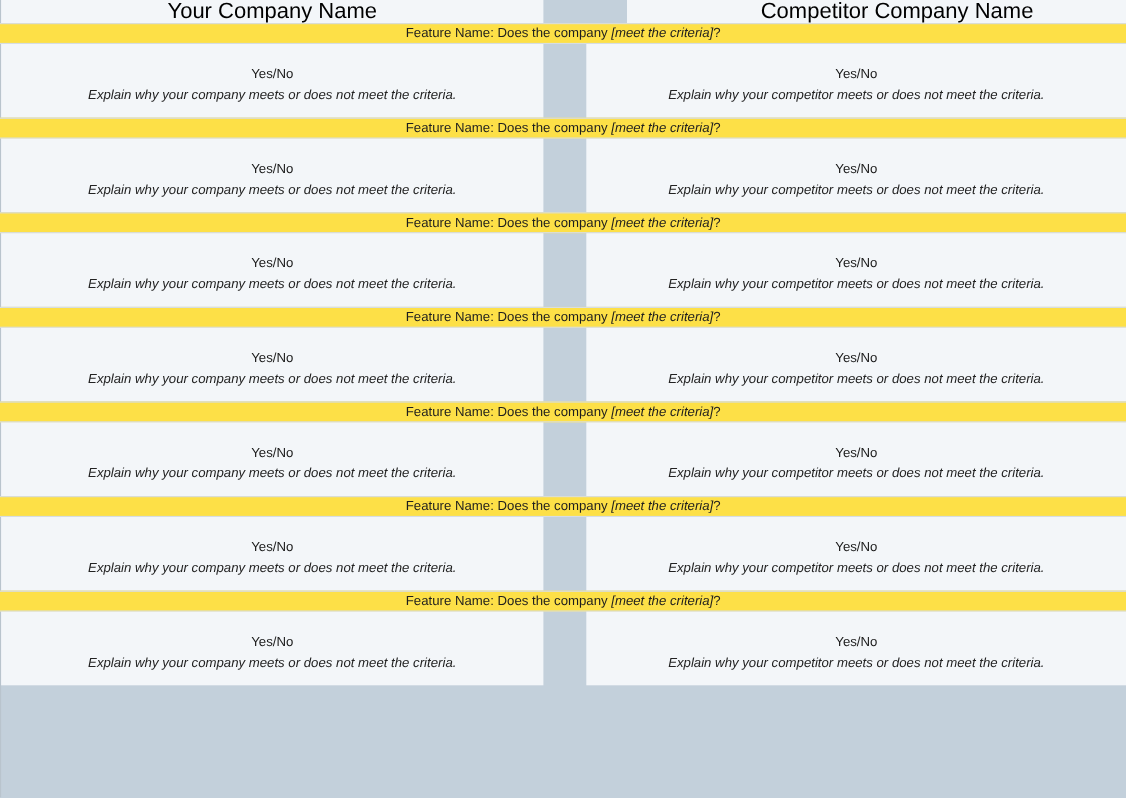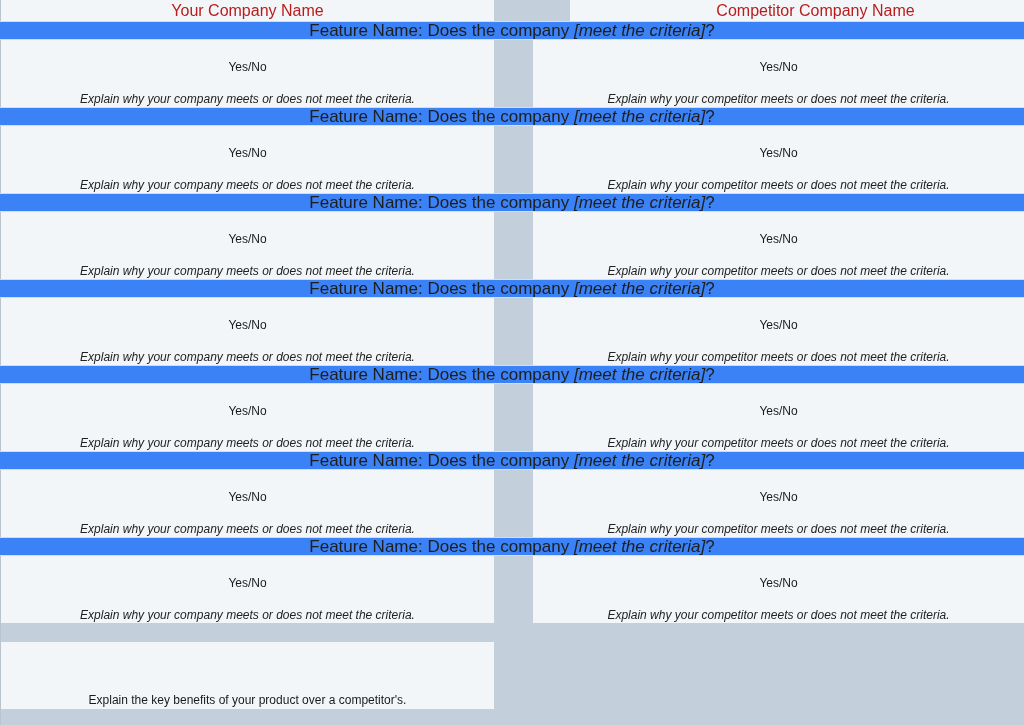--- a/index.html
+++ b/index.html
@@ -7,33 +7,33 @@
     width:1024px; height:725px; overflow:hidden;
     background:#c3d0db;
     font-family:"Liberation Sans", "DejaVu Sans", sans-serif;
     color:#222;
     position:relative;
   }
   .sheet { position:absolute; left:0; top:0; width:1024px; height:725px; }
   .left-edge { position:absolute; left:0; top:0; width:1px; height:725px; background:#b9c4cd; }
   .header-row { position:absolute; left:0; top:0; width:1024px; height:21px; }
   .cell { position:absolute; background:#f3f6f9; box-sizing:border-box; }
-  .head-cell { font-size:16px; text-align:center; line-height:21px; color:#b91c1c; }
+  .head-cell { font-size:20px; text-align:center; line-height:21px; color:#000000; }
   .band {
     position:absolute; left:0; width:1024px; height:19px;
-    background:#3b82f6;
+    background:#fde047;
     border-top:1px solid #d6dde3;
     border-bottom:1px solid #d6dde3;
     box-sizing:border-box;
-    font-size:17px; line-height:17px; text-align:center; color:#1e1e1e;
+    font-size:12px; line-height:17px; text-align:center; color:#1e1e1e;
   }
   .band i { font-style:italic; }
   .row { position:absolute; left:0; width:900px; height:67px;border-radius:27px; }
   .yn { position:absolute; top:20px; left:0; right:0; text-align:center; font-size:12px; color:#1a1a1a; }
-  .expl { position:absolute; bottom:1px; left:0; right:0; text-align:center; font-size:12px; font-style:italic; color:#222; }
+  .expl { position:absolute; bottom:14px; left:0; right:0; text-align:center; font-size:12px; font-style:italic; color:#222; }
   .sum-text { position:absolute; bottom:2px; left:0; right:0; text-align:center; font-size:12px; color:#1a1a1a; }
   .left { left:1px; width:493px; }
   .right { left:533px; width:491px; }
 </style>
 </head>
 <body>
 
 <div class="sheet">
   <div class="left-edge"></div>
 
@@ -116,17 +116,14 @@
           <div class="expl">Explain why your company meets or does not meet the criteria.</div>
         </div>
         <div class="cell right" style="top:0;height:67px;">
           <div class="yn">Yes/No</div>
           <div class="expl">Explain why your competitor meets or does not meet the criteria.</div>
         </div>
       </div>
     </div>
 
   <div class="row" style="top:642px;">
-    <div class="cell left" style="top:0;height:67px;">
-      <div class="sum-text">Explain the key benefits of your product over a competitor's.</div>
-    </div>
   </div>
 </div>
 
 </body></html>

